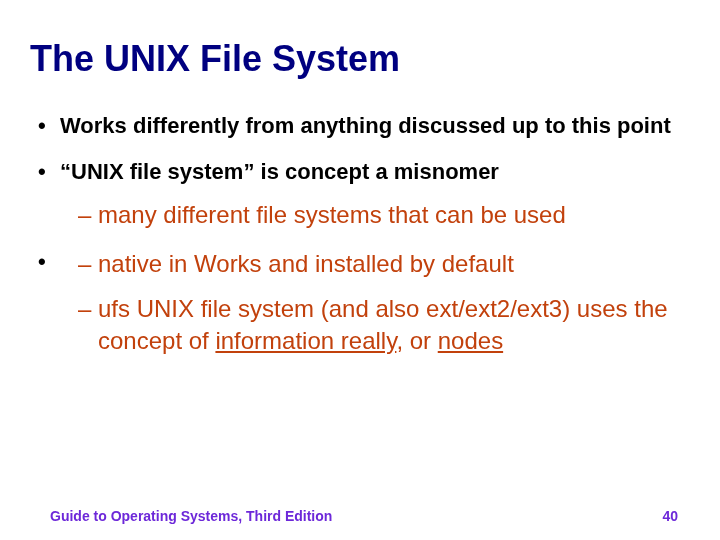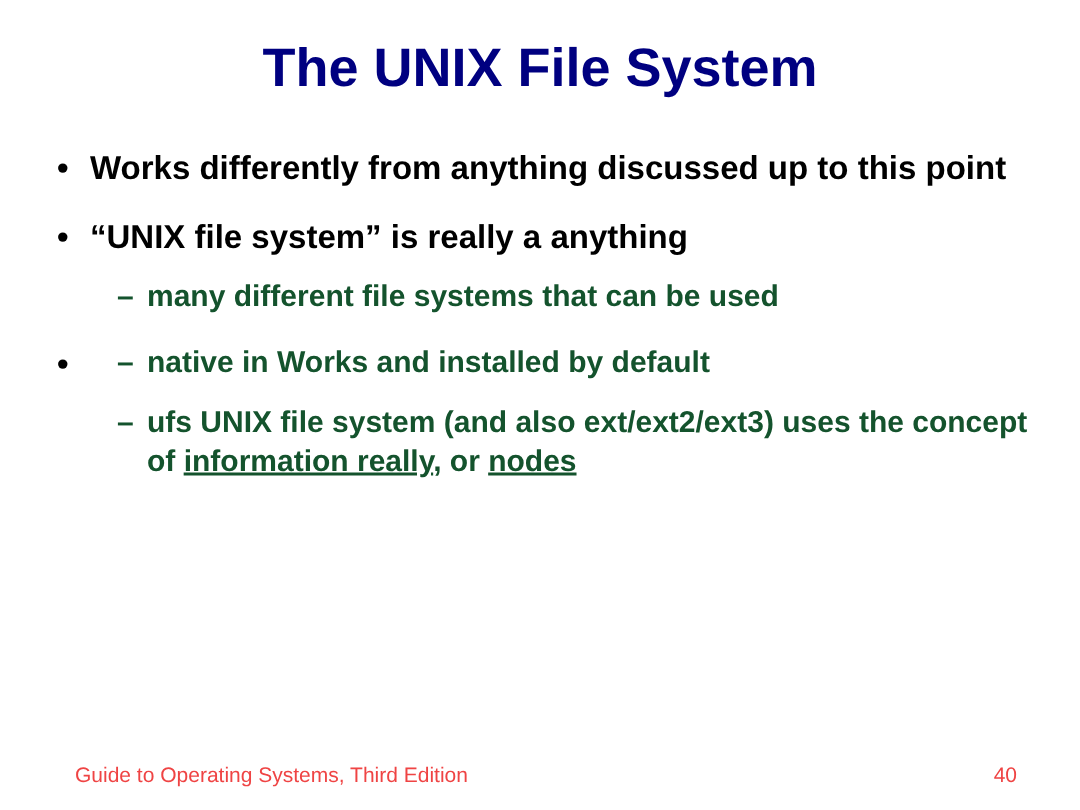--- a/index.html
+++ b/index.html
@@ -7,22 +7,21 @@
   body {
     background: #ffffff;
     font-family: Arial, Helvetica, sans-serif;
     position: relative;
     padding: 20px 30px 0 30px;
   }
   .title {
     font-size: 36px;
     font-weight: bold;
     color: #000080;
-    text-align: center;
-    margin-top: 4px;
+    margin-top: 18px;
     margin-bottom: 32px;
   }
   ul.top {
     list-style: none;
     padding-left: 8px;
     margin-top: 28px;
   }
   ul.top > li {
     font-size: 22px;
     font-weight: bold;
@@ -39,23 +38,23 @@
     top: 0;
     font-size: 22px;
     color: #000000;
   }
   ul.sub {
     list-style: none;
     margin-top: 14px;
     padding-left: 18px;
   }
   ul.sub > li {
-    font-size: 20px;
-    font-weight: bold;
-    color: #14532d;
+    font-size: 24px;
+    font-weight: normal;
+    color: #c2410c;
     margin-bottom: 14px;
     padding-left: 20px;
     position: relative;
     line-height: 1.3;
   }
   ul.sub > li::before {
     content: "–";
     position: absolute;
     left: 0;
     top: 0;
@@ -63,33 +62,34 @@
   .underline { text-decoration: underline; }
   .footer {
     position: absolute;
     bottom: 16px;
     left: 0;
     width: 100%;
     padding: 0 42px 0 50px;
     display: flex;
     justify-content: space-between;
     font-size: 14px;
-    color: #ef4444;
+    color: #6d28d9;
+    font-weight: bold;
   }
 </style>
 </head>
 <body>
 
 <div class="title">The UNIX File System</div>
 
 <ul class="top">
   <li>Works differently from anything discussed up to this point</li>
 
   <li>
-    <span>“UNIX file system” is really a anything</span>
+    <span>“UNIX file system” is concept a misnomer</span>
     <ul class="sub">
       <li>many different file systems that can be used</li>
     </ul>
   </li>
 
   <li>
     <ul class="sub">
       <li>native in Works and installed by default</li>
       <li>
         <span>ufs UNIX file system (and also ext/ext2/ext3) uses the concept of </span><span class="underline">information really</span><span>, or </span><span class="underline">nodes</span>

